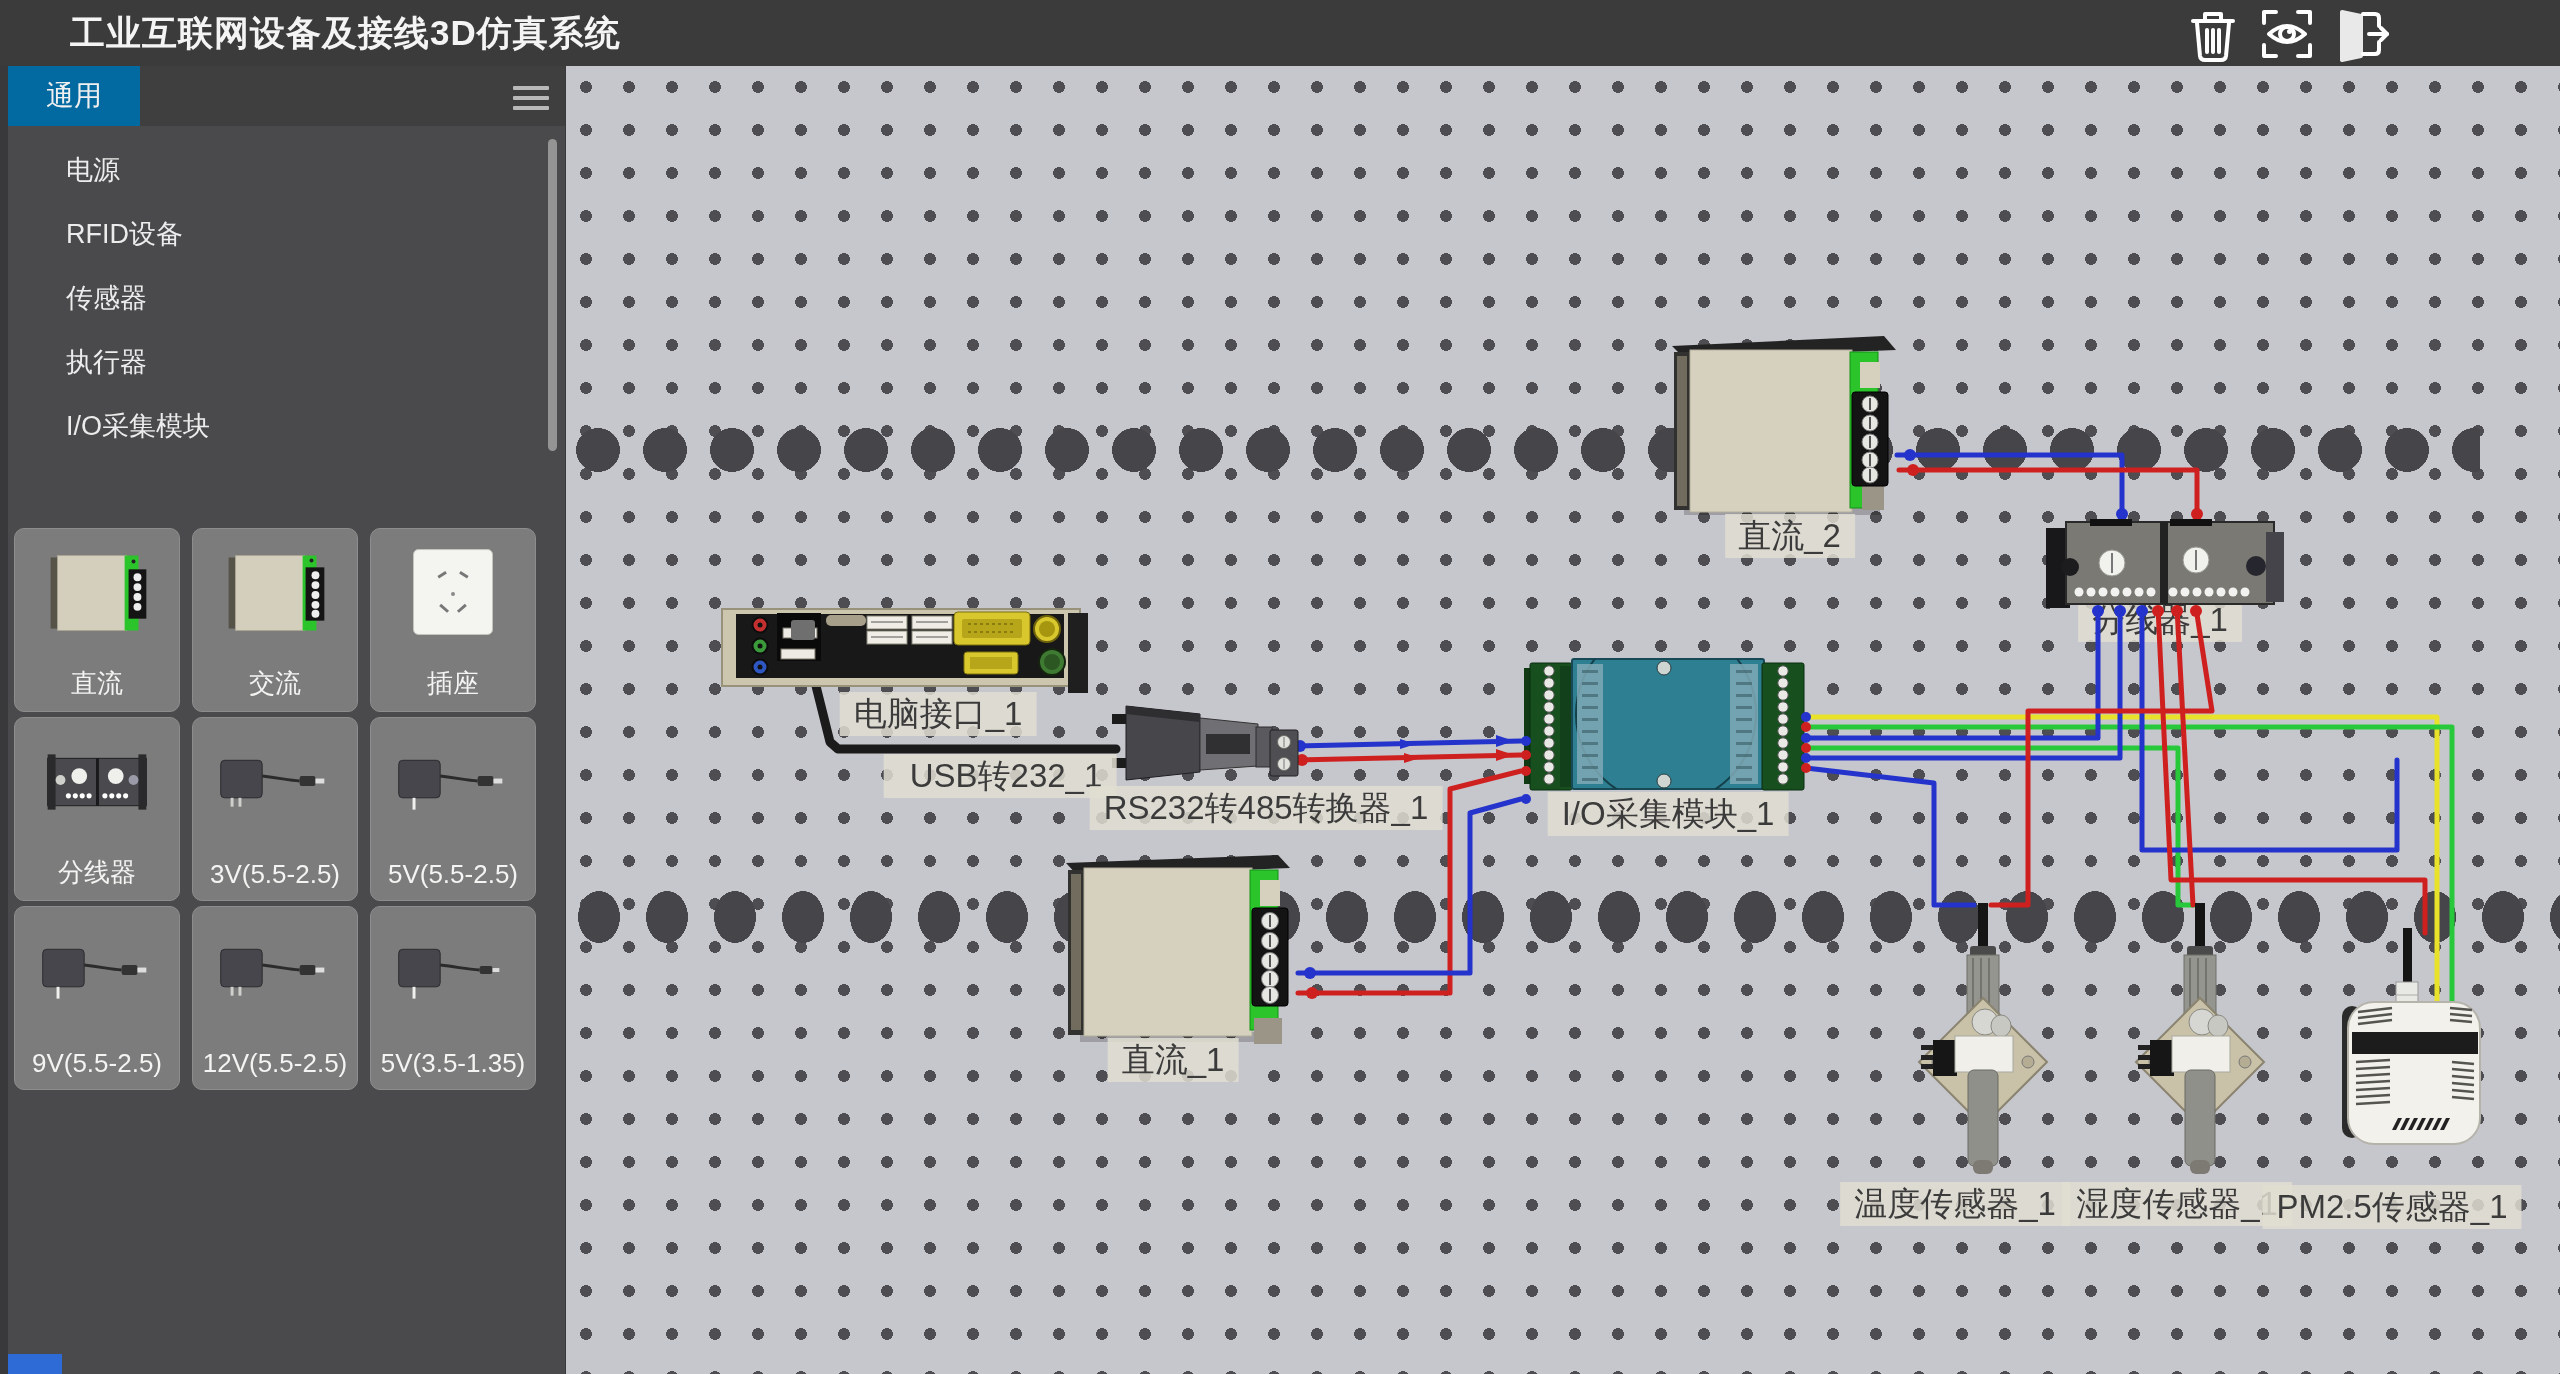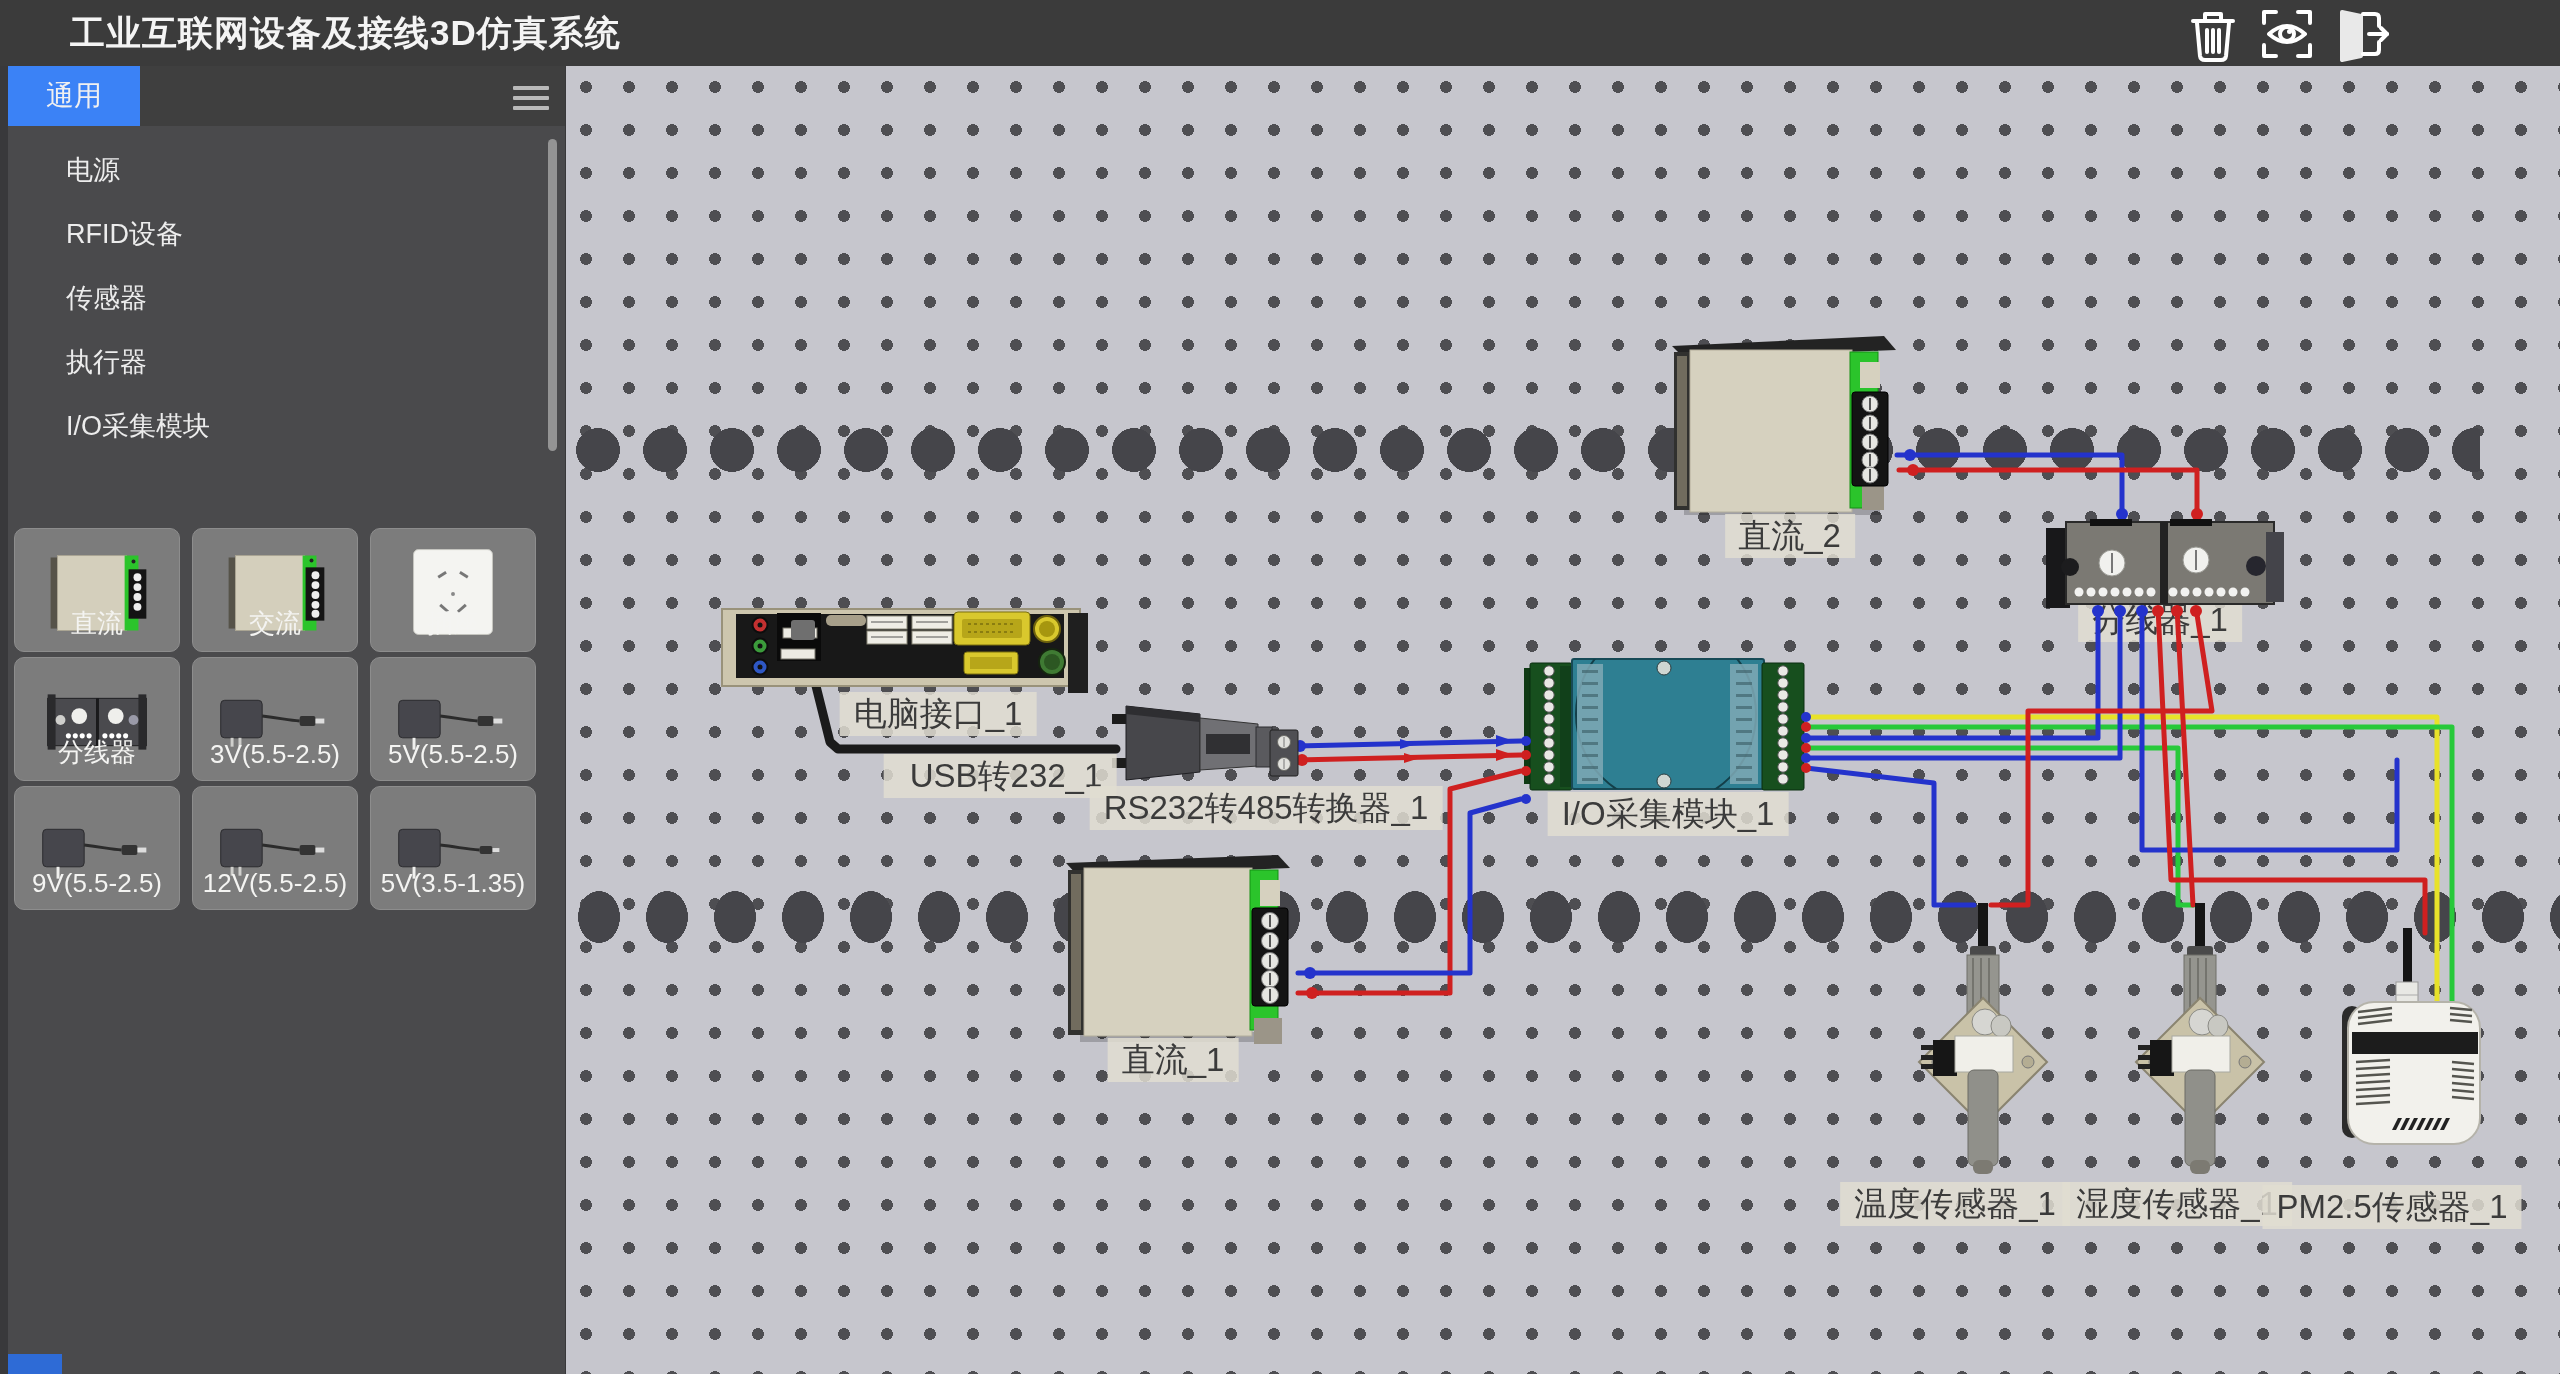--- a/index.html
+++ b/index.html
@@ -10,28 +10,28 @@
   }
   
   .titlebar{position:absolute;left:0;top:0;width:2404px;height:66px;background:#3b3b3b;z-index:20;}
   .app-title{position:absolute;left:70px;top:0;line-height:66px;font-size:35px;font-weight:bold;color:#f4f4f4;letter-spacing:1px;}
   .toolbar{position:absolute;right:14px;top:5px;display:flex;gap:16px;}
   .tool-btn{width:58px;height:58px;display:flex;align-items:center;justify-content:center;cursor:pointer;}
   
   .sidebar{position:absolute;left:0;top:66px;width:565px;bottom:0;background:#4a4a4c;z-index:10;border-right:1px solid #38383a;}
   .side-strip{position:absolute;left:0;top:0;width:8px;height:100%;background:#39393b;}
   .tabbar{position:absolute;left:8px;right:0;top:0;height:60px;background:#3f3f3f;}
-  .tab{position:absolute;left:0;top:0;width:132px;height:60px;background:#3b82f6;color:#f0f0f0;font-size:28px;display:flex;align-items:center;justify-content:center;cursor:pointer;}
+  .tab{position:absolute;left:0;top:0;width:132px;height:60px;background:#0369a1;color:#f0f0f0;font-size:28px;display:flex;align-items:center;justify-content:center;cursor:pointer;}
   .hamburger{position:absolute;right:16px;top:20px;width:36px;height:24px;cursor:pointer;}
   .hamburger div{height:4px;background:#b9b9b9;margin-bottom:6px;border-radius:1px;}
   .menu{position:absolute;left:8px;right:0;top:60px;height:392px;background:#4a4a4c;padding-top:12px;box-sizing:border-box;}
   .menu-item{height:64px;line-height:64px;padding-left:58px;color:#ececec;font-size:27px;cursor:pointer;}
   .scroll-thumb{position:absolute;right:8px;top:73px;width:9px;height:312px;background:#949494;border-radius:5px;cursor:pointer;}
   .palette{position:absolute;left:8px;top:462px;width:550px;display:flex;flex-wrap:wrap;gap:5px 12px;padding-left:6px;box-sizing:border-box;}
-  .tile{width:166px;height:124px;background:#7c7c7c;border:1px solid #8d8d8d;border-radius:10px;box-sizing:border-box;position:relative;cursor:pointer;}
+  .tile{width:166px;height:184px;background:#7c7c7c;border:1px solid #8d8d8d;border-radius:10px;box-sizing:border-box;position:relative;cursor:pointer;}
   .tile .thumb{position:absolute;left:8px;top:10px;width:148px;height:110px;}
   .tile .tile-label{position:absolute;left:0;right:0;bottom:10px;text-align:center;color:#f4f4f2;font-size:26px;white-space:nowrap;}
   .blue-corner{position:absolute;left:8px;bottom:0;width:54px;height:20px;background:#2e6bd6;}
   
   .main{
     position:absolute;left:565px;top:66px;right:0;bottom:0;z-index:1;
     background-color:#c6c6cd;
     background-image:
       radial-gradient(ellipse 21px 26px at 34px 27px, #45454a 99%, rgba(0,0,0,0)),
       radial-gradient(circle 22px at 34px 36px, #45454a 99%, rgba(0,0,0,0)),

